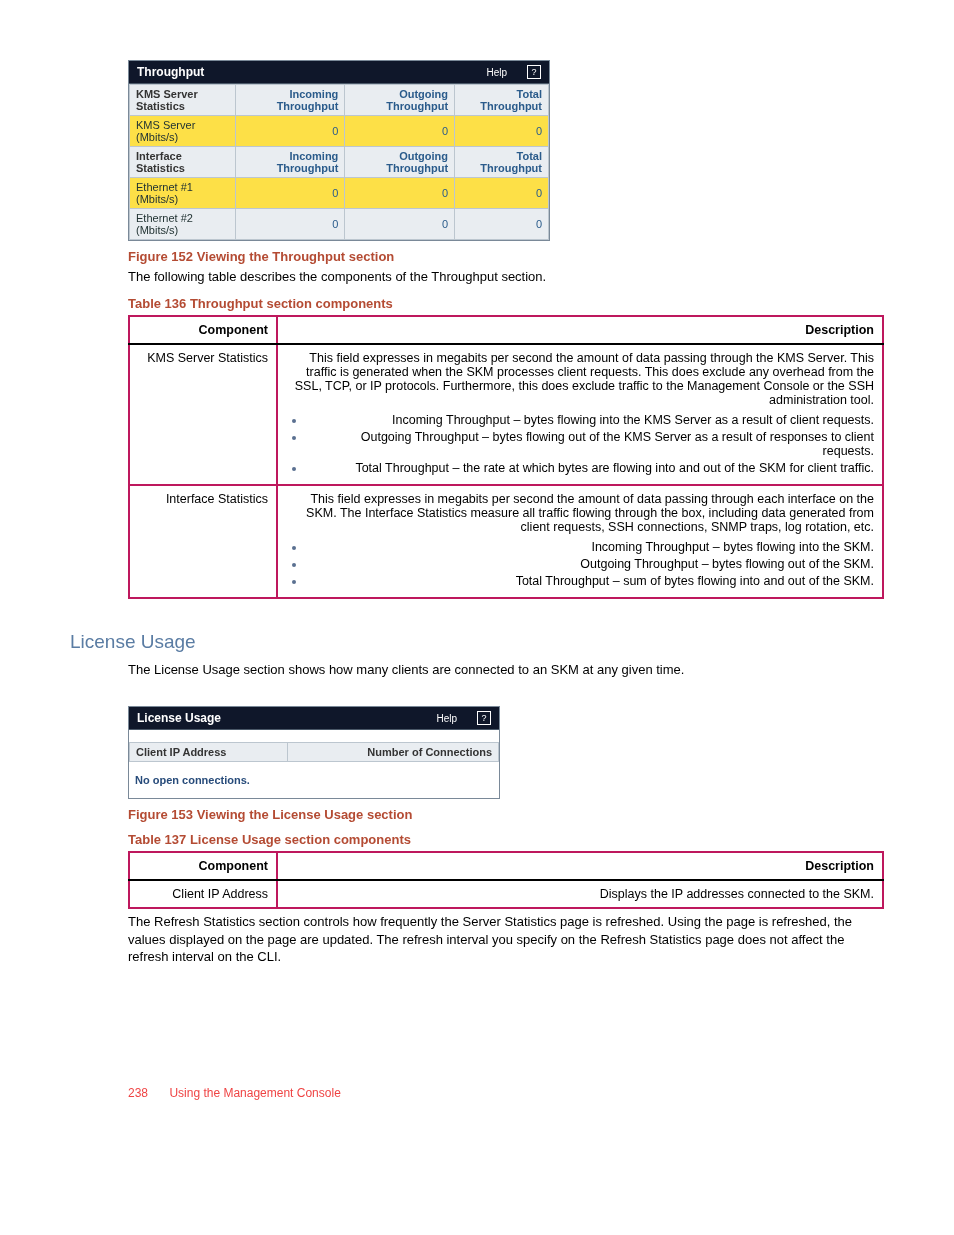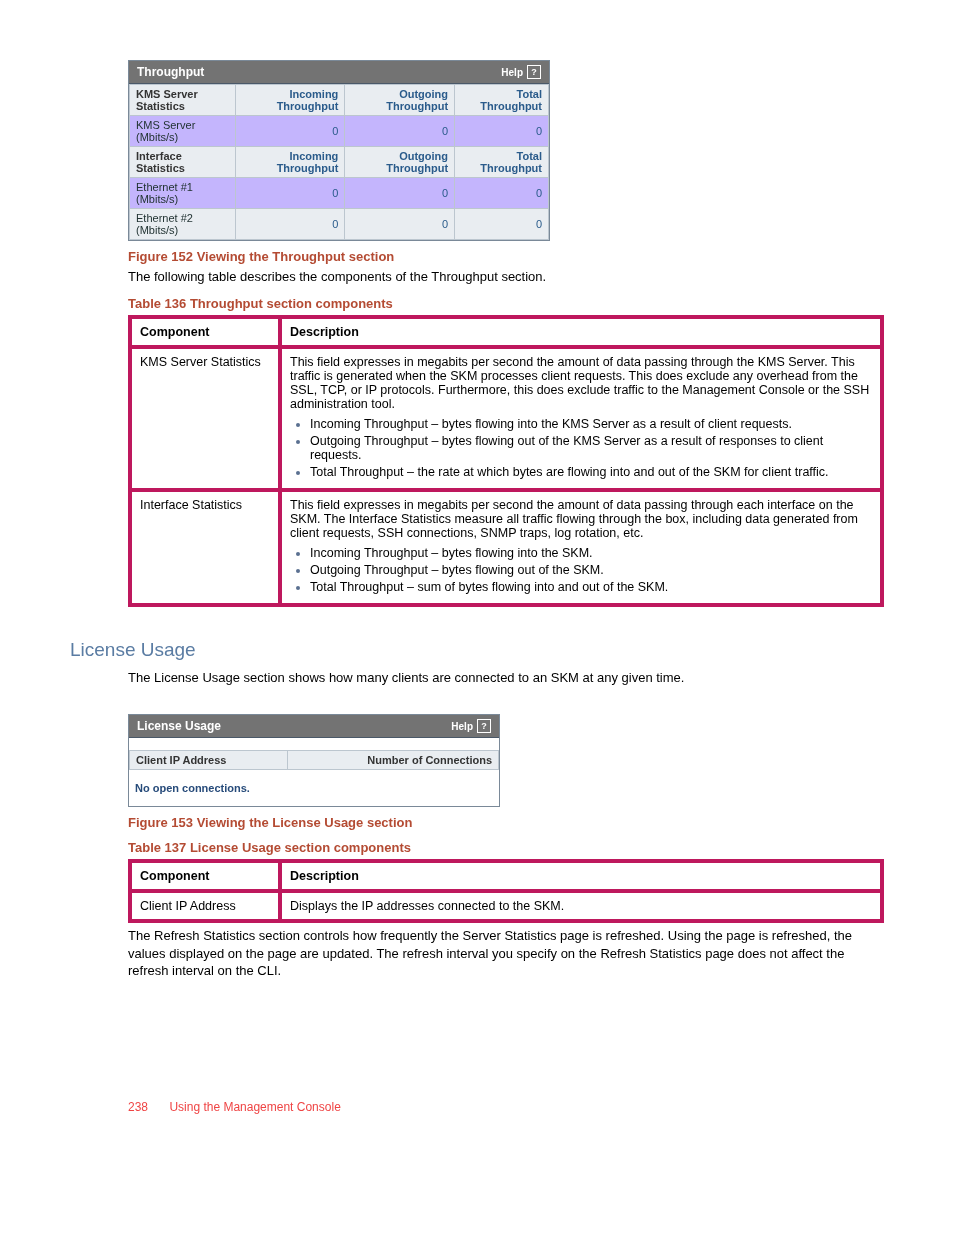--- a/index.html
+++ b/index.html
@@ -7,52 +7,52 @@
     font-size: 13px;
     margin: 0;
     padding: 60px 70px 40px 70px;
     background: #fff;
     color: #000;
     width: 814px;
   }
   .indent-block { margin-left: 58px; }
   .panel-wrap { border: 1px solid #7a8998; margin-bottom: 6px; }
   .panel-header {
-    background: #737373;
+    background: #0f172a;
     color: #fff;
     font-weight: bold;
     padding: 4px 8px;
     border-bottom: 1px solid #4a5868;
     font-size: 12px;
     display: flex;
     justify-content: space-between;
     align-items: center;
   }
   .panel-header .help {
     color: #fff;
     font-size: 10px;
-    font-weight: bold;
+    font-weight: normal;
     display: flex;
-    gap: 4px;
+    gap: 20px;
     align-items: center;
   }
   .help-icon {
     display: inline-block;
     width: 12px; height: 12px;
     border: 1px solid #fff;
     font-size: 9px;
     text-align: center;
     line-height: 12px;
   }
   table.ui-table { border-collapse: collapse; width: 100%; font-size: 11px; }
   table.ui-table th, table.ui-table td {
     border: 1px solid #bcc6cf;
     padding: 3px 6px;
     text-align: left;
-    background: #c4b5fd;
+    background: #fde047;
     color: #233;
   }
   table.ui-table th.num, table.ui-table td.num { text-align: right; color: #2a5b8b; }
   table.ui-table tr.alt td, table.ui-table tr.alt th { background: #e9edf1; }
   table.ui-table .rowhead { font-weight: bold; color: #333; }
   table.ui-table .colhead { font-weight: bold; }
   .no-open { font-size: 11px; color: #274b7a; font-weight: bold; padding: 12px 6px; }
 
   .fig-caption {
     color: #b44b33;
@@ -68,23 +68,23 @@
     margin: 10px 0 4px 0;
   }
 
   table.doc-table {
     border-collapse: collapse;
     width: 100%;
     border: 2px solid #000;
     font-size: 12.5px;
   }
   table.doc-table th, table.doc-table td {
-    border: 4px solid #be185d;
+    border: 2px solid #be185d;
     padding: 6px 8px;
-    text-align: left;
+    text-align: right;
     vertical-align: top;
   }
   table.doc-table thead th {
     font-weight: bold;
     border-bottom: 2px solid #000;
   }
   table.doc-table thead { border-bottom: 2px solid #000; }
   .comp-col { width: 130px; vertical-align: middle; }
   ul.desc-list { margin: 6px 0 0 0; padding-left: 20px; }
   ul.desc-list li { margin: 3px 0; }

